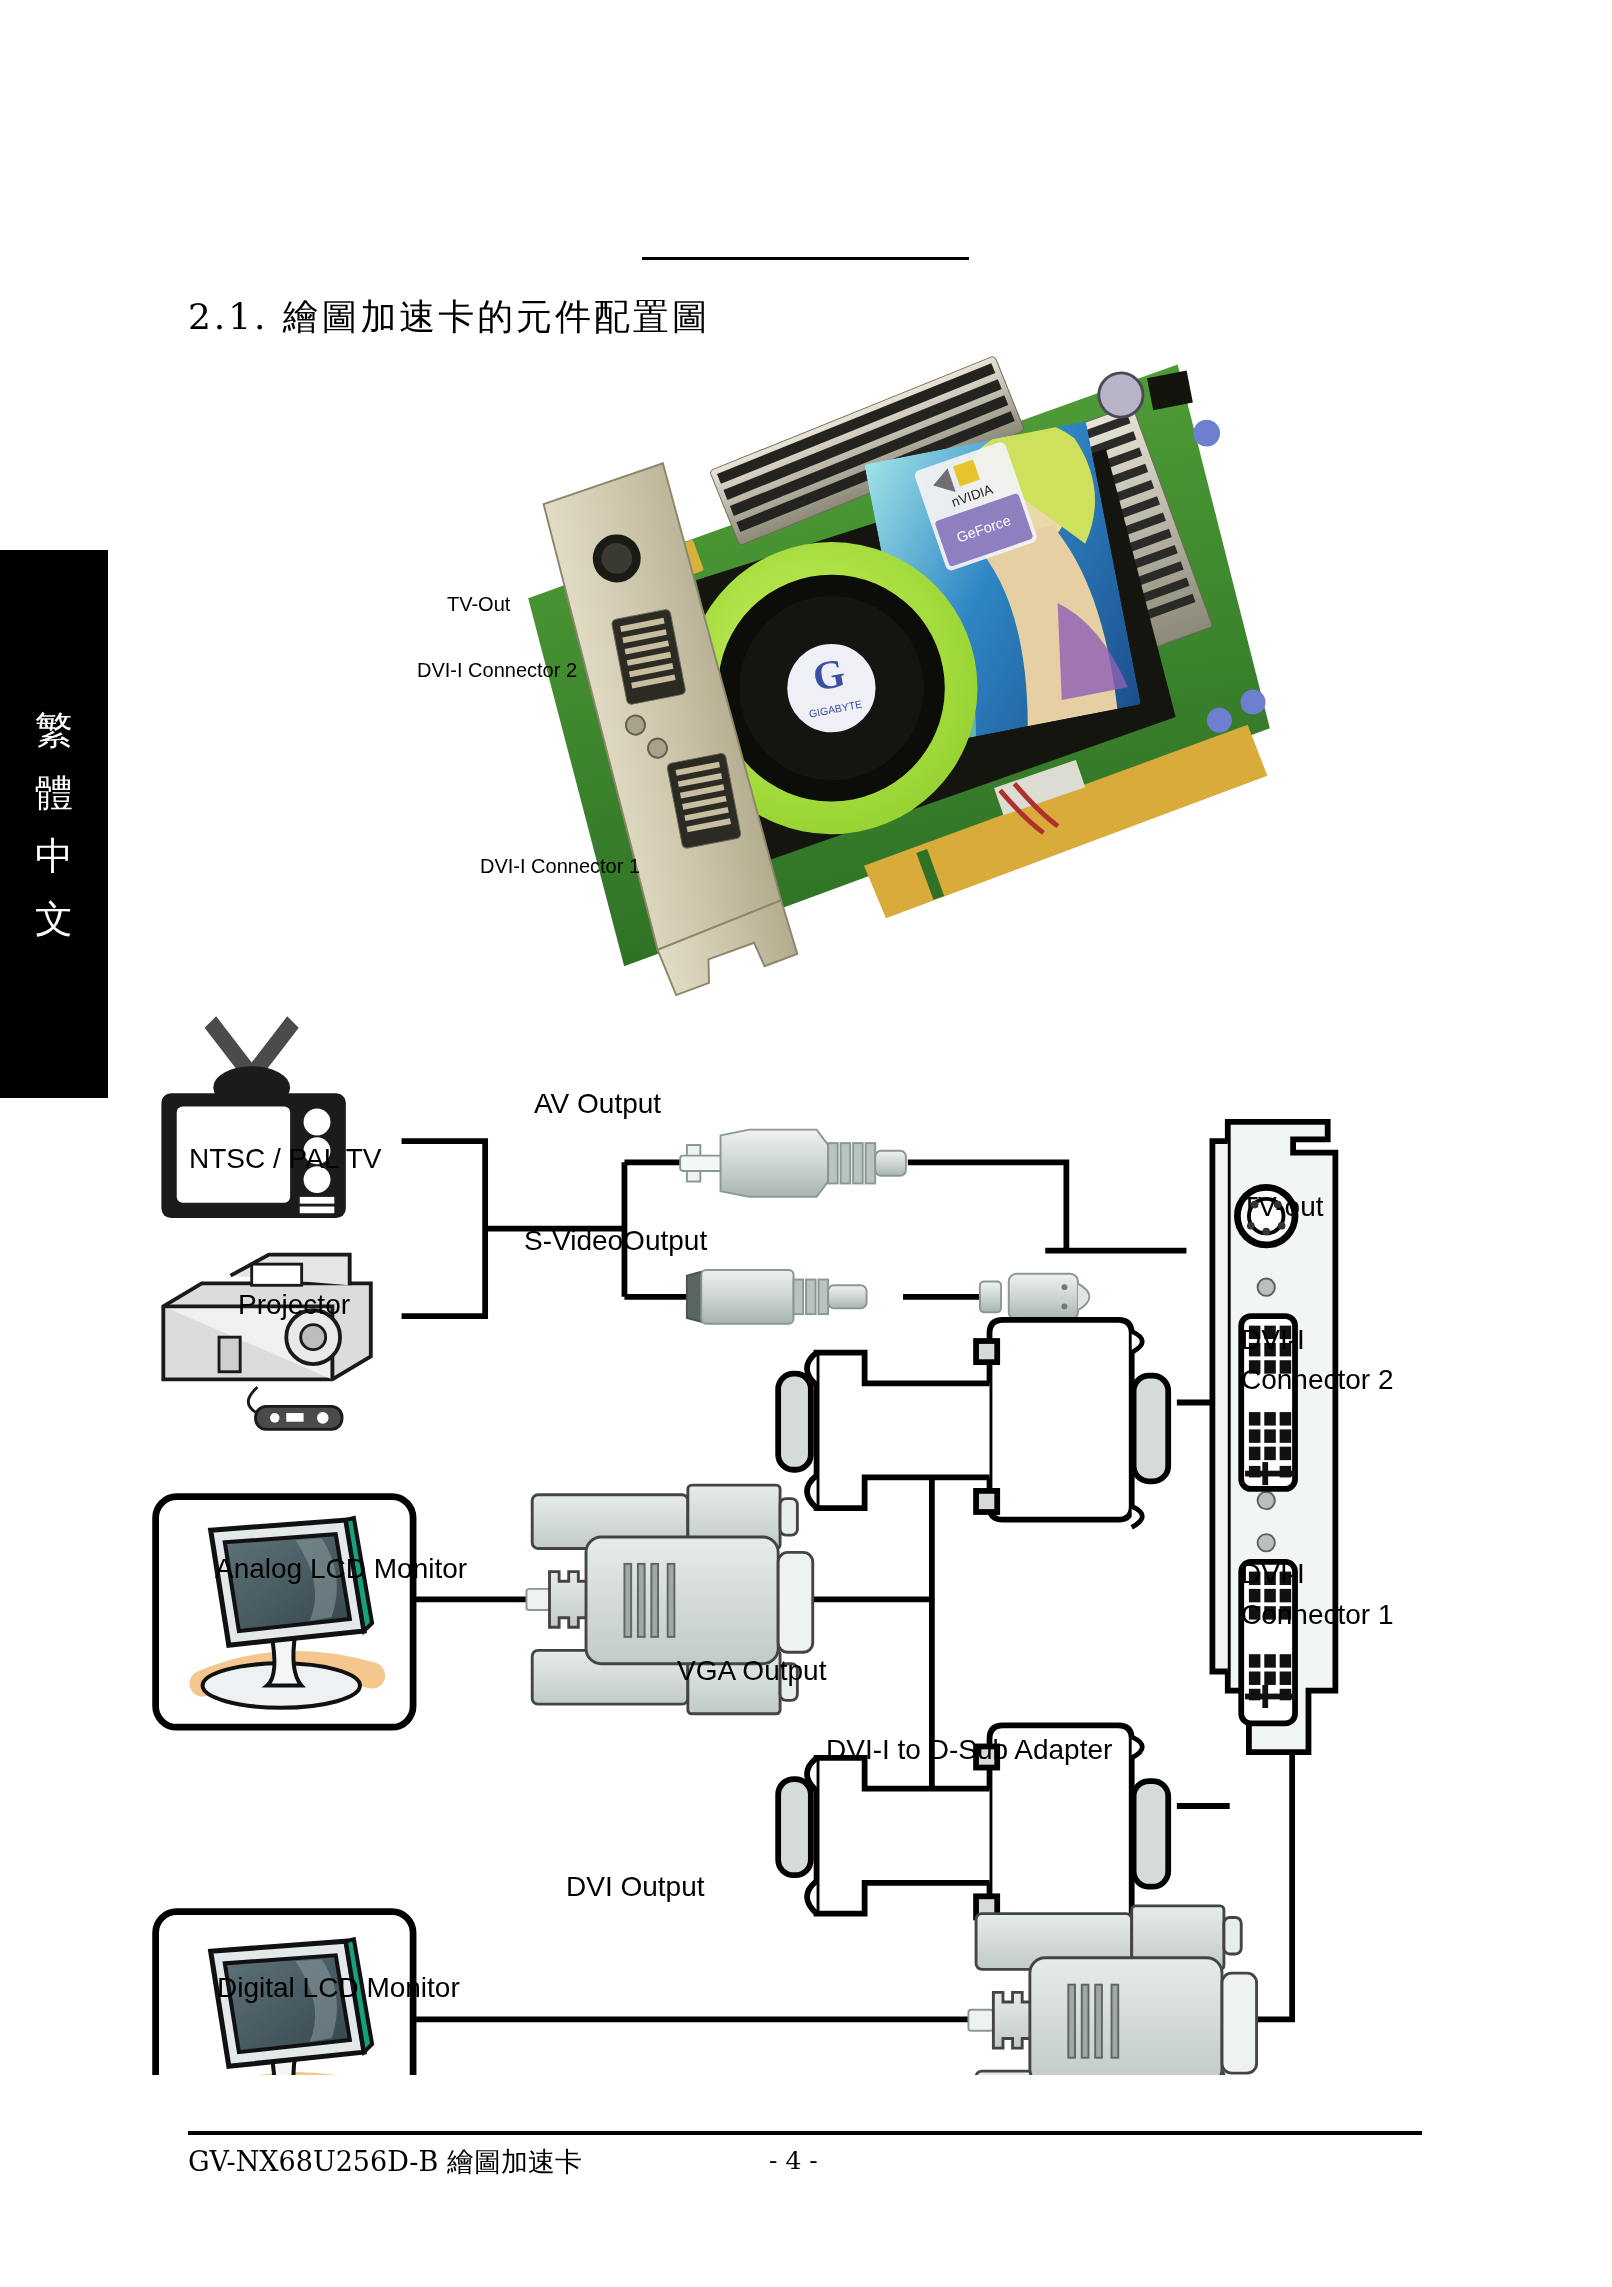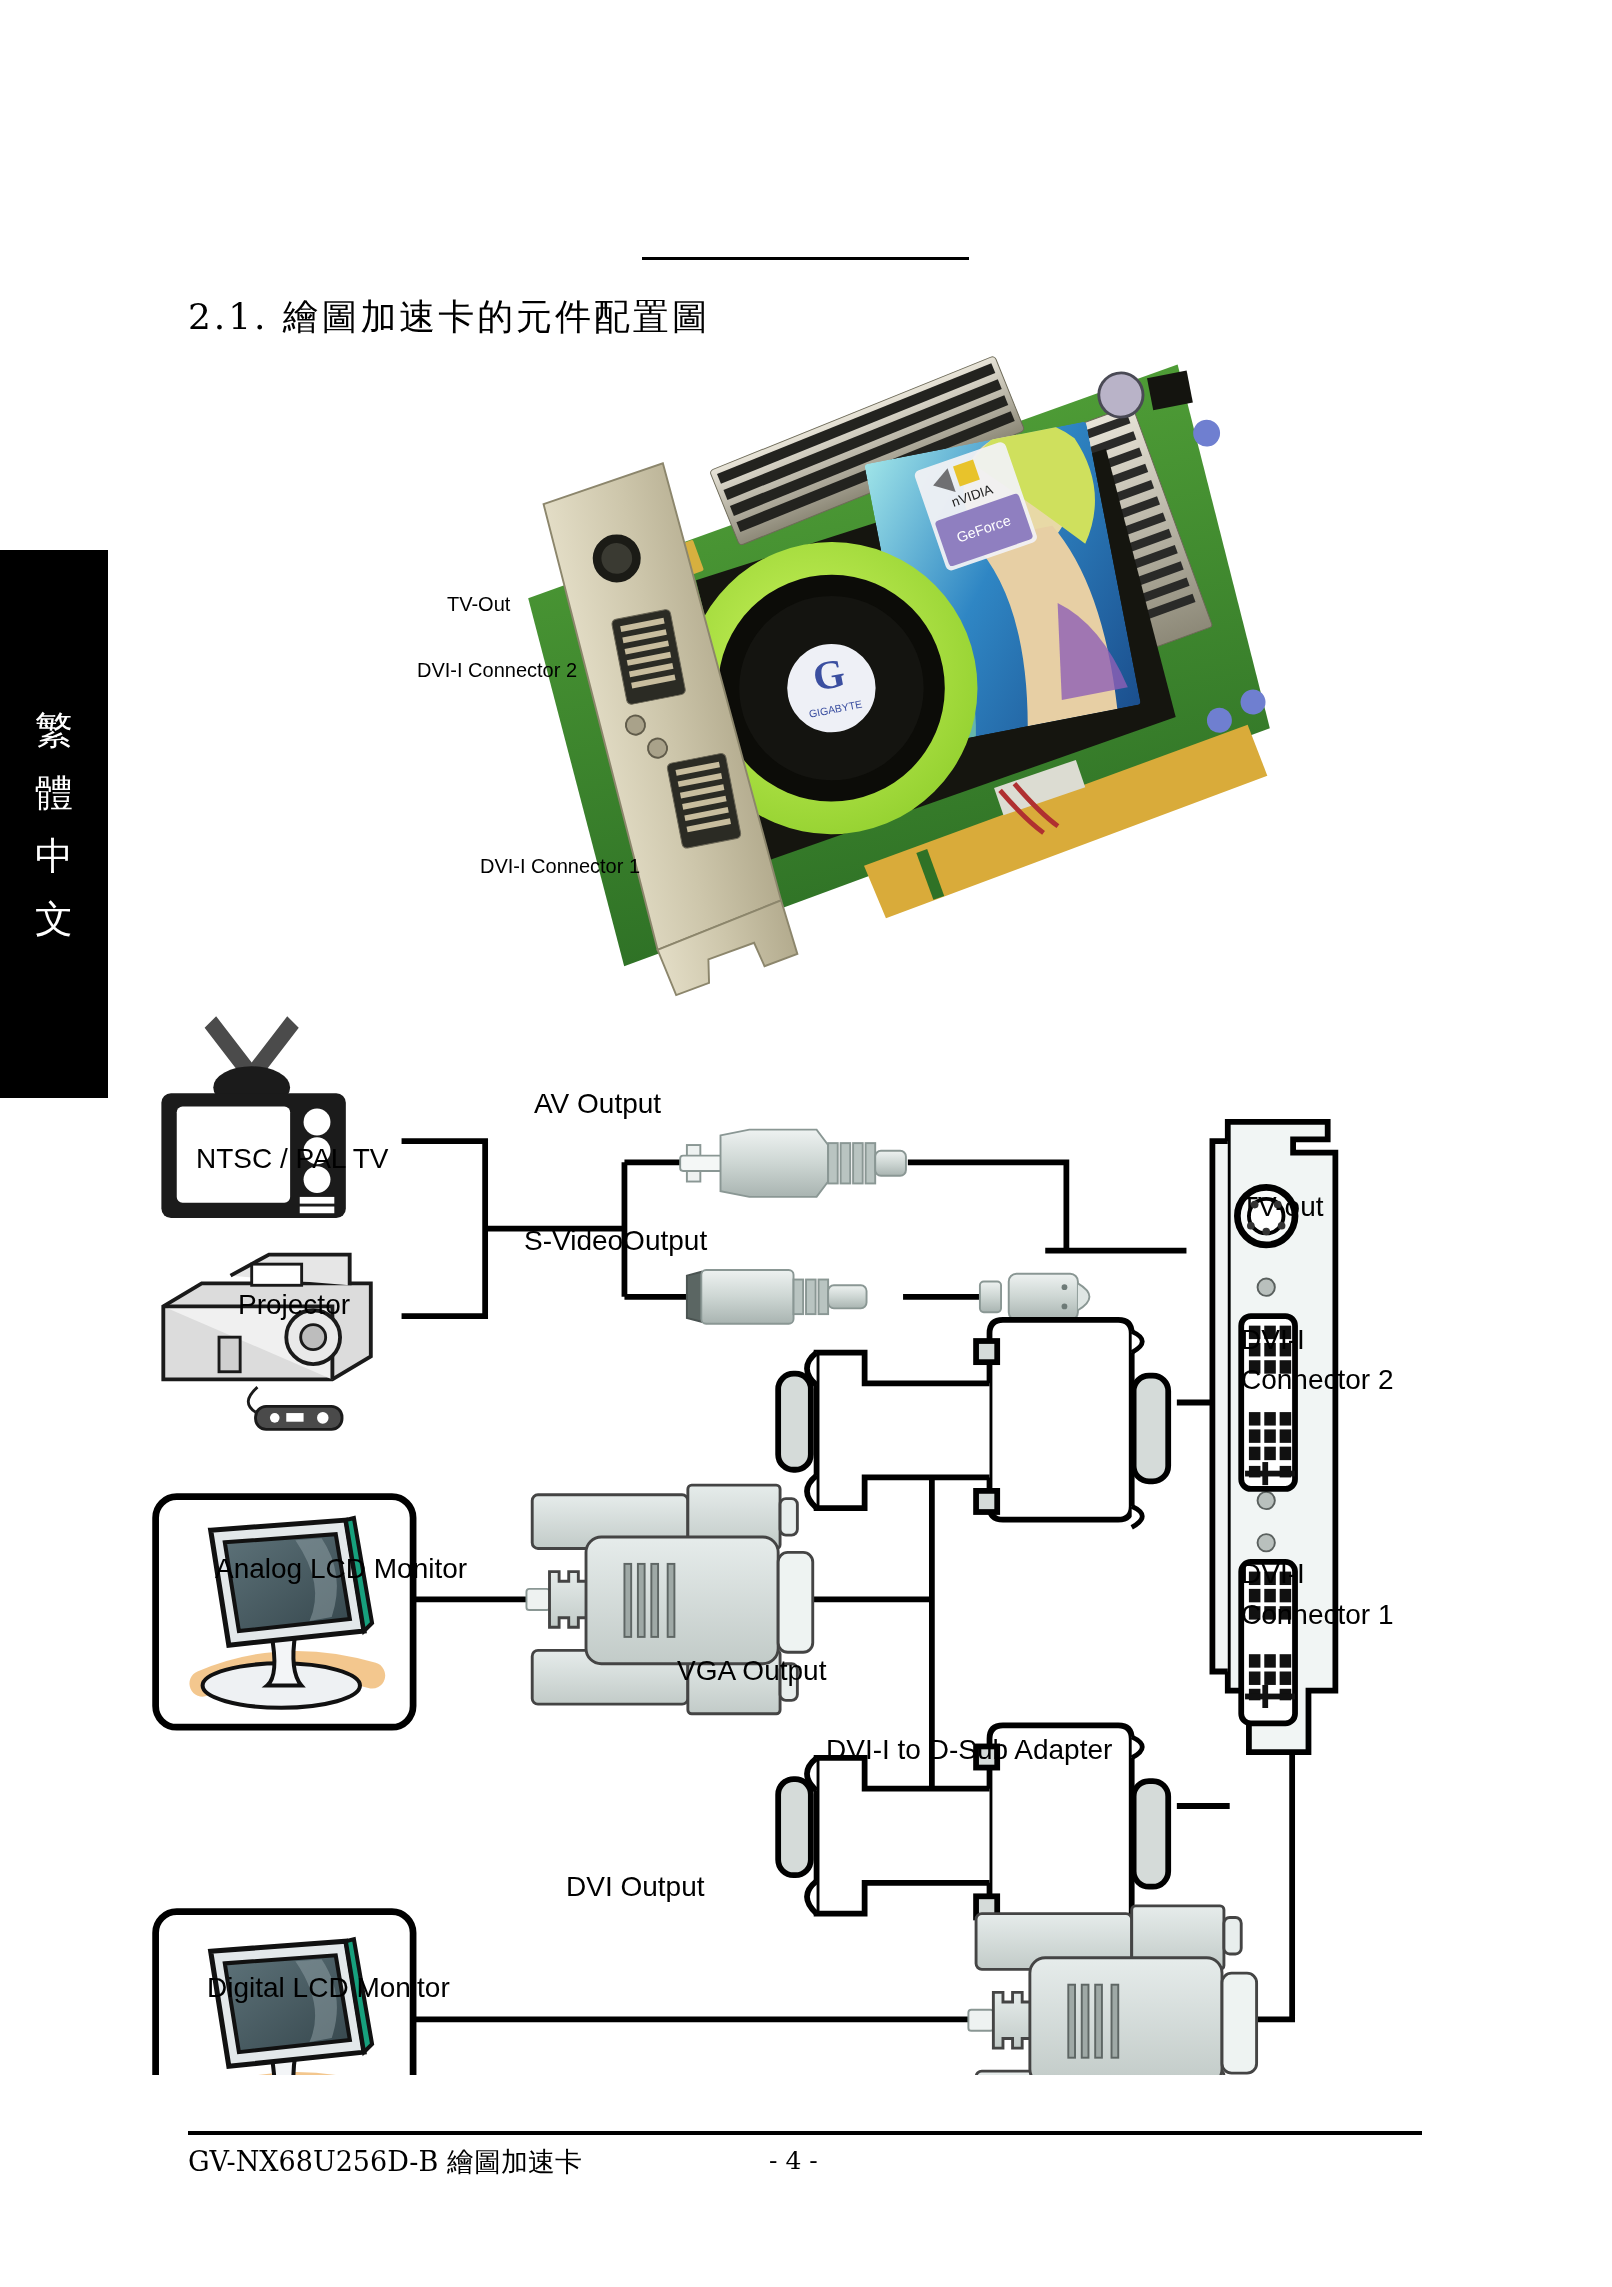--- a/index.html
+++ b/index.html
@@ -25,26 +25,26 @@
   .photo-label{position:absolute;font-size:20px;white-space:nowrap;}
   #lbl-tvout-photo{left:447px;top:593px;}
   #lbl-dvi2-photo{left:417px;top:659px;}
   #lbl-dvi1-photo{left:480px;top:855px;}
 
   
   #diagram{position:absolute;left:144px;top:999px;width:1374px;height:1076px;}
   #diagram svg{width:100%;height:100%;display:block;}
 
   .diag-label{position:absolute;font-size:28px;white-space:nowrap;}
-  #lbl-ntsc{left:196px;top:1143px;}
+  #lbl-ntsc{left:189px;top:1143px;}
   #lbl-projector{left:238px;top:1289px;}
   #lbl-av{left:534px;top:1088px;}
   #lbl-svideo{left:524px;top:1225px;}
   #lbl-analog{left:215px;top:1553px;}
-  #lbl-digital{left:207px;top:1972px;}
+  #lbl-digital{left:217px;top:1972px;}
   #lbl-vga{left:677px;top:1655px;}
   #lbl-dsub{left:826px;top:1734px;}
   #lbl-dvi-output{left:566px;top:1871px;}
   #lbl-tvout-br{left:1241px;top:1191px;}
   #lbl-dvi2-br-1{left:1241px;top:1324px;}
   #lbl-dvi2-br-2{left:1241px;top:1364px;}
   #lbl-dvi1-br-1{left:1241px;top:1558px;}
   #lbl-dvi1-br-2{left:1241px;top:1599px;}
 
   

